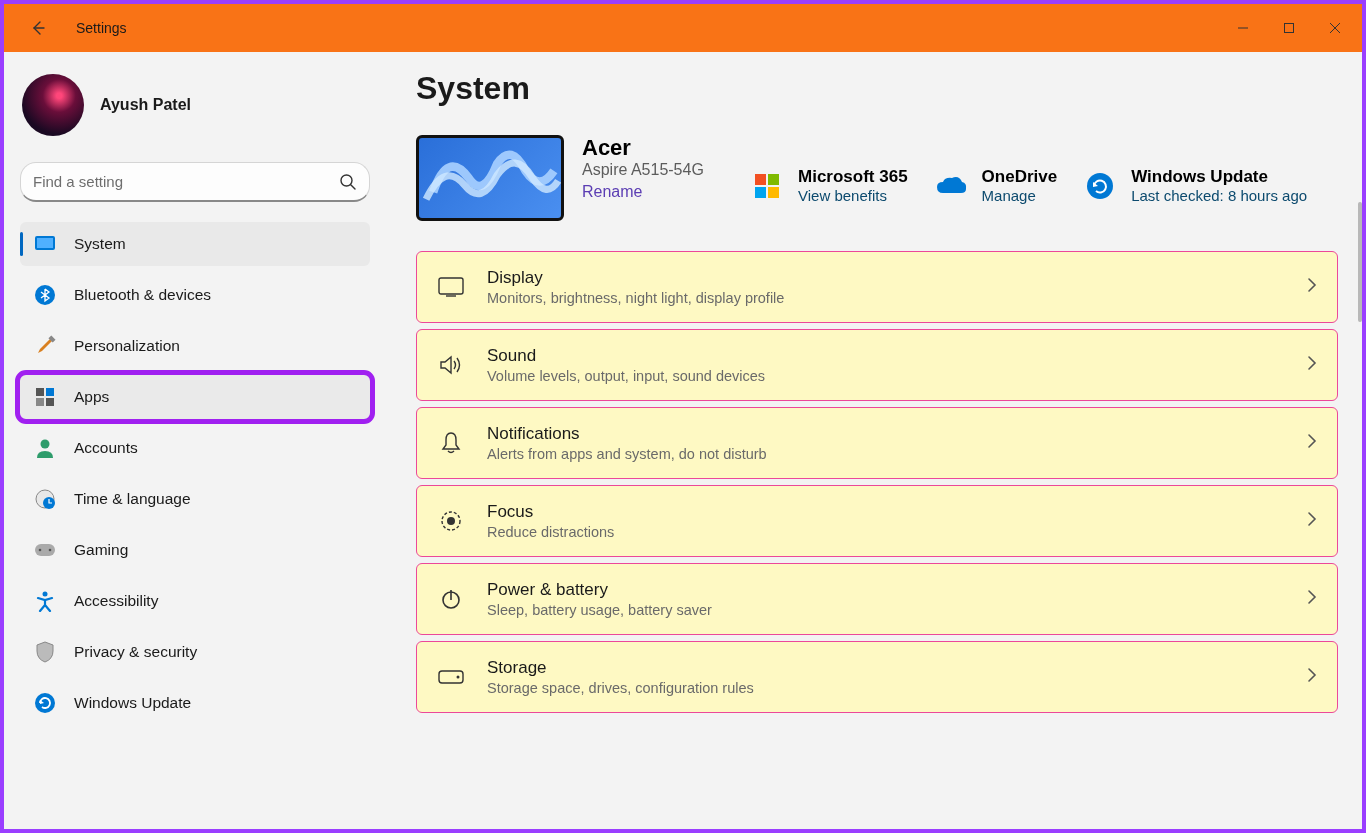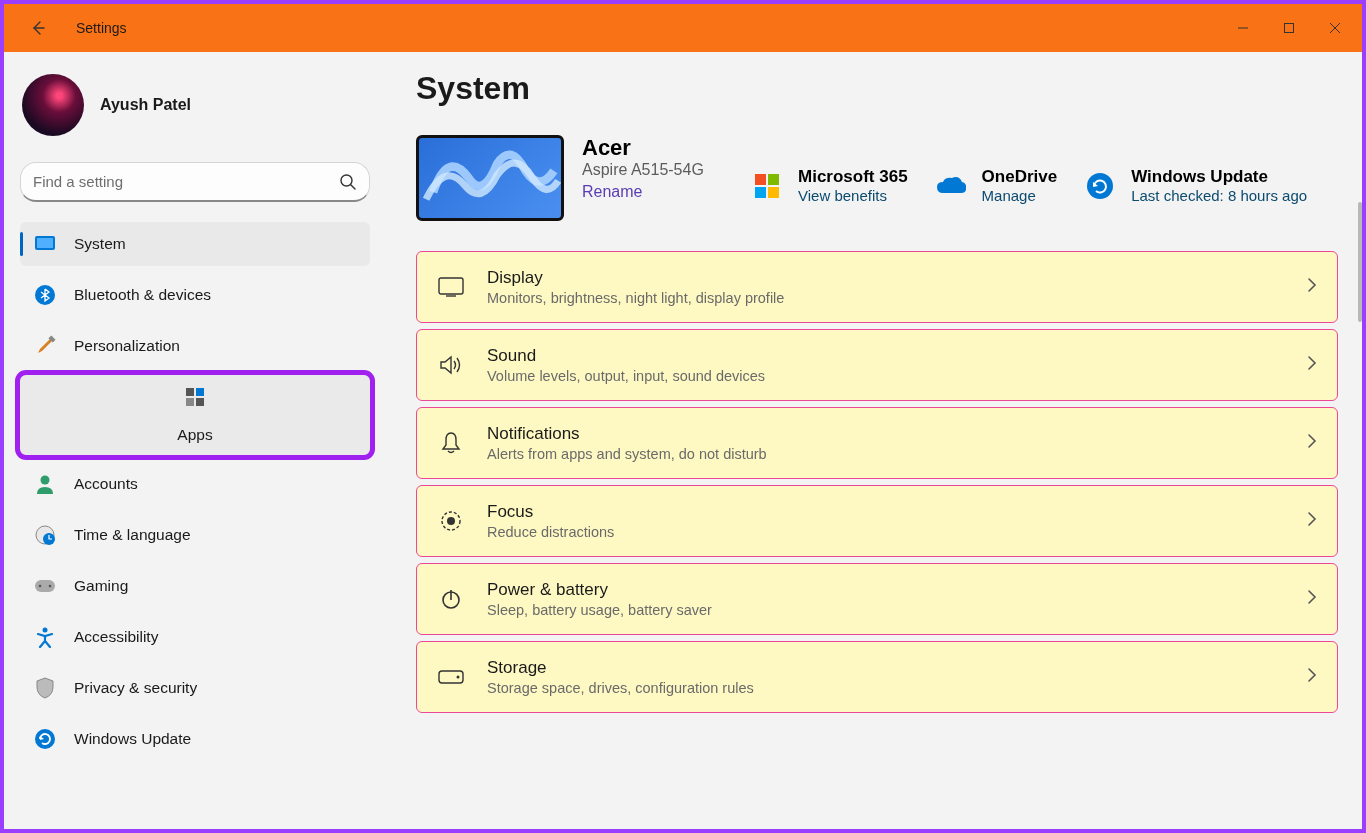--- a/index.html
+++ b/index.html
@@ -73,21 +73,20 @@
     content: "";
     position: absolute;
     left: 0px; top: 10px; bottom: 10px;
     width: 3px; border-radius: 3px;
     background: #0067c0;
   }
   .nav-item.highlighted {
     outline: 5px solid #a020f0;
     background: #eaeaea;
     margin: 1.5px 6px;
-    flex-direction: column;
   }
   .nav-icon { width: 22px; height: 22px; flex-shrink: 0; display:flex; align-items:center; justify-content:center; }
 
   .main {
     flex: 1;
     padding: 18px 24px 0 32px;
     overflow-y: hidden;
     position: relative;
   }
   .page-title { font-size: 32px; font-weight: 600; color: #1a1a1a; margin-bottom: 28px; }

